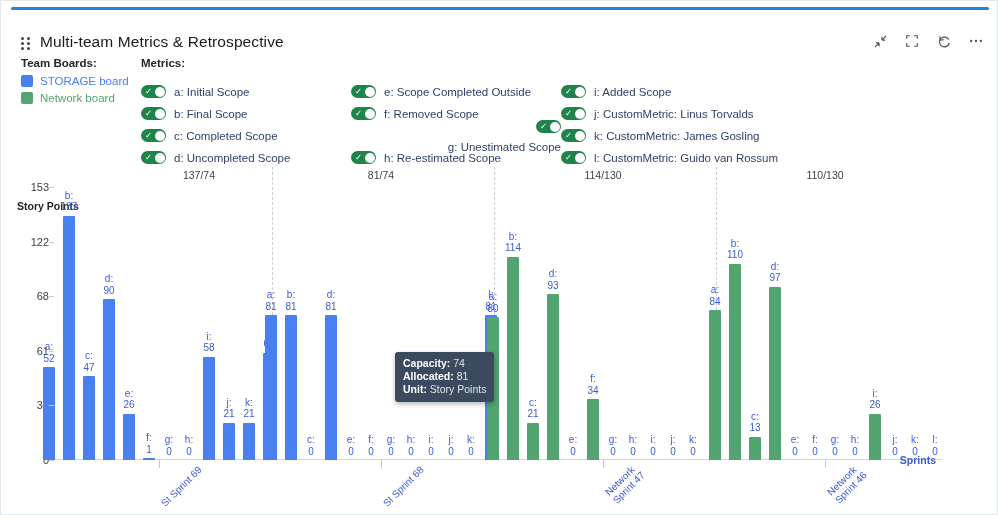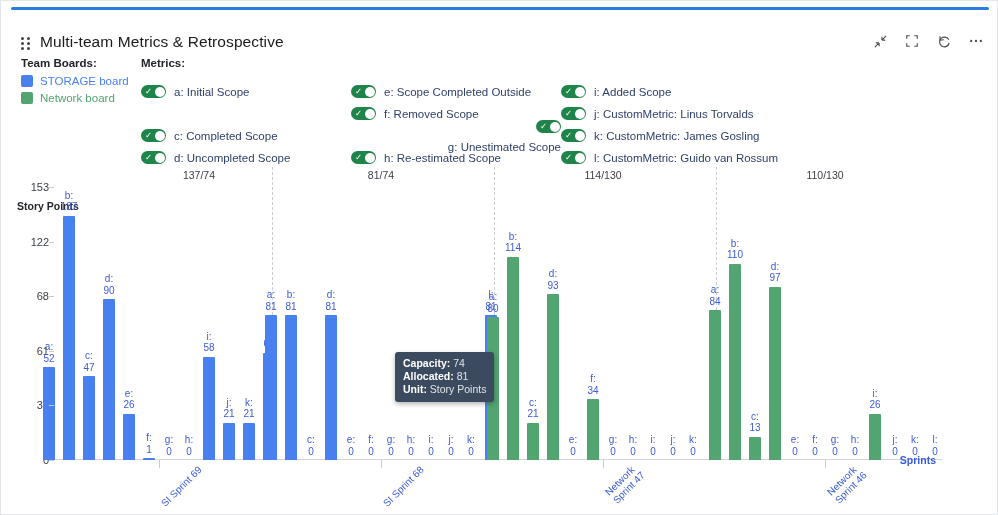--- a/index.html
+++ b/index.html
@@ -141,20 +141,24 @@
             <span class="tgl"></span>
             <span class="metric-lbl">a: Initial Scope</span>
           </div>
           <div class="metric" style="grid-area: 1 / 2;">
             <span class="tgl"></span>
             <span class="metric-lbl">e: Scope Completed Outside</span>
           </div>
           <div class="metric" style="grid-area: 1 / 3;">
             <span class="tgl"></span>
             <span class="metric-lbl">i: Added Scope</span>
+          </div>
+          <div class="metric" style="grid-area: 2 / 1;">
+            <span class="tgl"></span>
+            <span class="metric-lbl">b: Final Scope</span>
           </div>
           <div class="metric" style="grid-area: 2 / 2;">
             <span class="tgl"></span>
             <span class="metric-lbl">f: Removed Scope</span>
           </div>
           <div class="metric" style="grid-area: 2 / 3;">
             <span class="tgl"></span>
             <span class="metric-lbl">j: CustomMetric: Linus Torvalds</span>
           </div>
           <div class="metric" style="grid-area: 3 / 1;">

